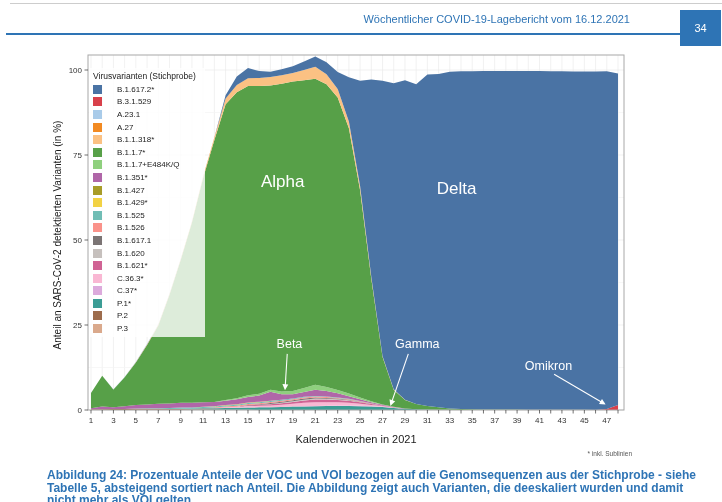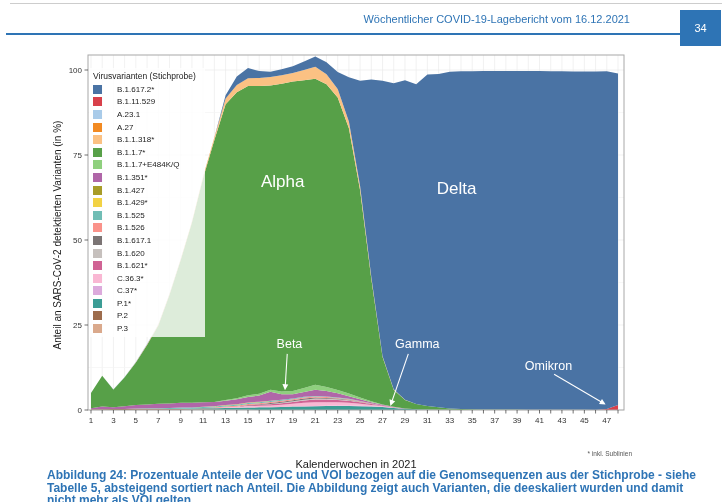--- a/index.html
+++ b/index.html
@@ -7,21 +7,21 @@
         font-family:"Liberation Sans",sans-serif;}
   .topline{position:absolute;left:10px;right:0;top:3px;height:1px;background:#cdcdcd;}
   .header-title{position:absolute;right:92px;top:13px;font-size:11px;color:#2e74b5;margin-left:22px;}
   .page-badge{position:absolute;right:1px;top:10px;width:41px;height:36px;background:#2e74b5;
               color:#fff;font-size:11px;display:flex;align-items:center;justify-content:center;}
   .bluerule{position:absolute;left:6px;top:33px;width:710px;height:2px;background:#2e74b5;}
   .figure{position:absolute;left:40px;top:45px;width:600px;height:420px;}
   #plot-svg{position:absolute;left:0;top:0;}
   .ylabel{position:absolute;left:12px;top:190px;transform:rotate(-90deg) translateX(-50%);
           transform-origin:0 0;white-space:nowrap;font-size:10px;color:#1a1a1a;}
-  .xlabel{position:absolute;left:48px;width:536px;top:413px;text-align:center;font-size:11px;color:#1a1a1a;}
+  .xlabel{position:absolute;left:48px;width:536px;top:388px;text-align:center;font-size:11px;color:#1a1a1a;}
   .footnote{position:absolute;right:8px;top:405px;font-size:6.5px;color:#555;}
   .legend{position:absolute;left:49px;top:11px;width:116px;background:rgba(255,255,255,0.80);
           padding:3px 4px 2px 4px;box-sizing:border-box;margin-top:12px;}
   .legend-title{font-size:8.5px;color:#222;margin-bottom:2px;}
   .lrow{display:flex;align-items:center;height:12.6px;gap:15px;}
   .lswatch{width:9px;height:9px;flex:none;}
   .llabel{font-size:8px;color:#222;white-space:nowrap;}
   .caption{position:absolute;left:47px;top:469px;width:652px;font-size:12px;font-weight:bold;
            color:#2e74b5;line-height:12.5px;}
   .ticklab{font-size:8px;fill:#333;}
@@ -220,21 +220,21 @@
     <div class="footnote">* inkl. Sublinien</div>
     <div class="legend">
       <div class="legend-title">Virusvarianten (Stichprobe)</div>
       <div id="legend-items">
           <div class="lrow">
             <span class="lswatch" style="background: rgb(74, 115, 164);"></span>
             <span class="llabel">B.1.617.2*</span>
           </div>
           <div class="lrow">
             <span class="lswatch" style="background: rgb(216, 64, 74);"></span>
-            <span class="llabel">B.1.11.529</span>
+            <span class="llabel">B.3.1.529</span>
           </div>
           <div class="lrow">
             <span class="lswatch" style="background: rgb(169, 203, 233);"></span>
             <span class="llabel">A.23.1</span>
           </div>
           <div class="lrow">
             <span class="lswatch" style="background: rgb(242, 138, 34);"></span>
             <span class="llabel">A.27</span>
           </div>
           <div class="lrow">

